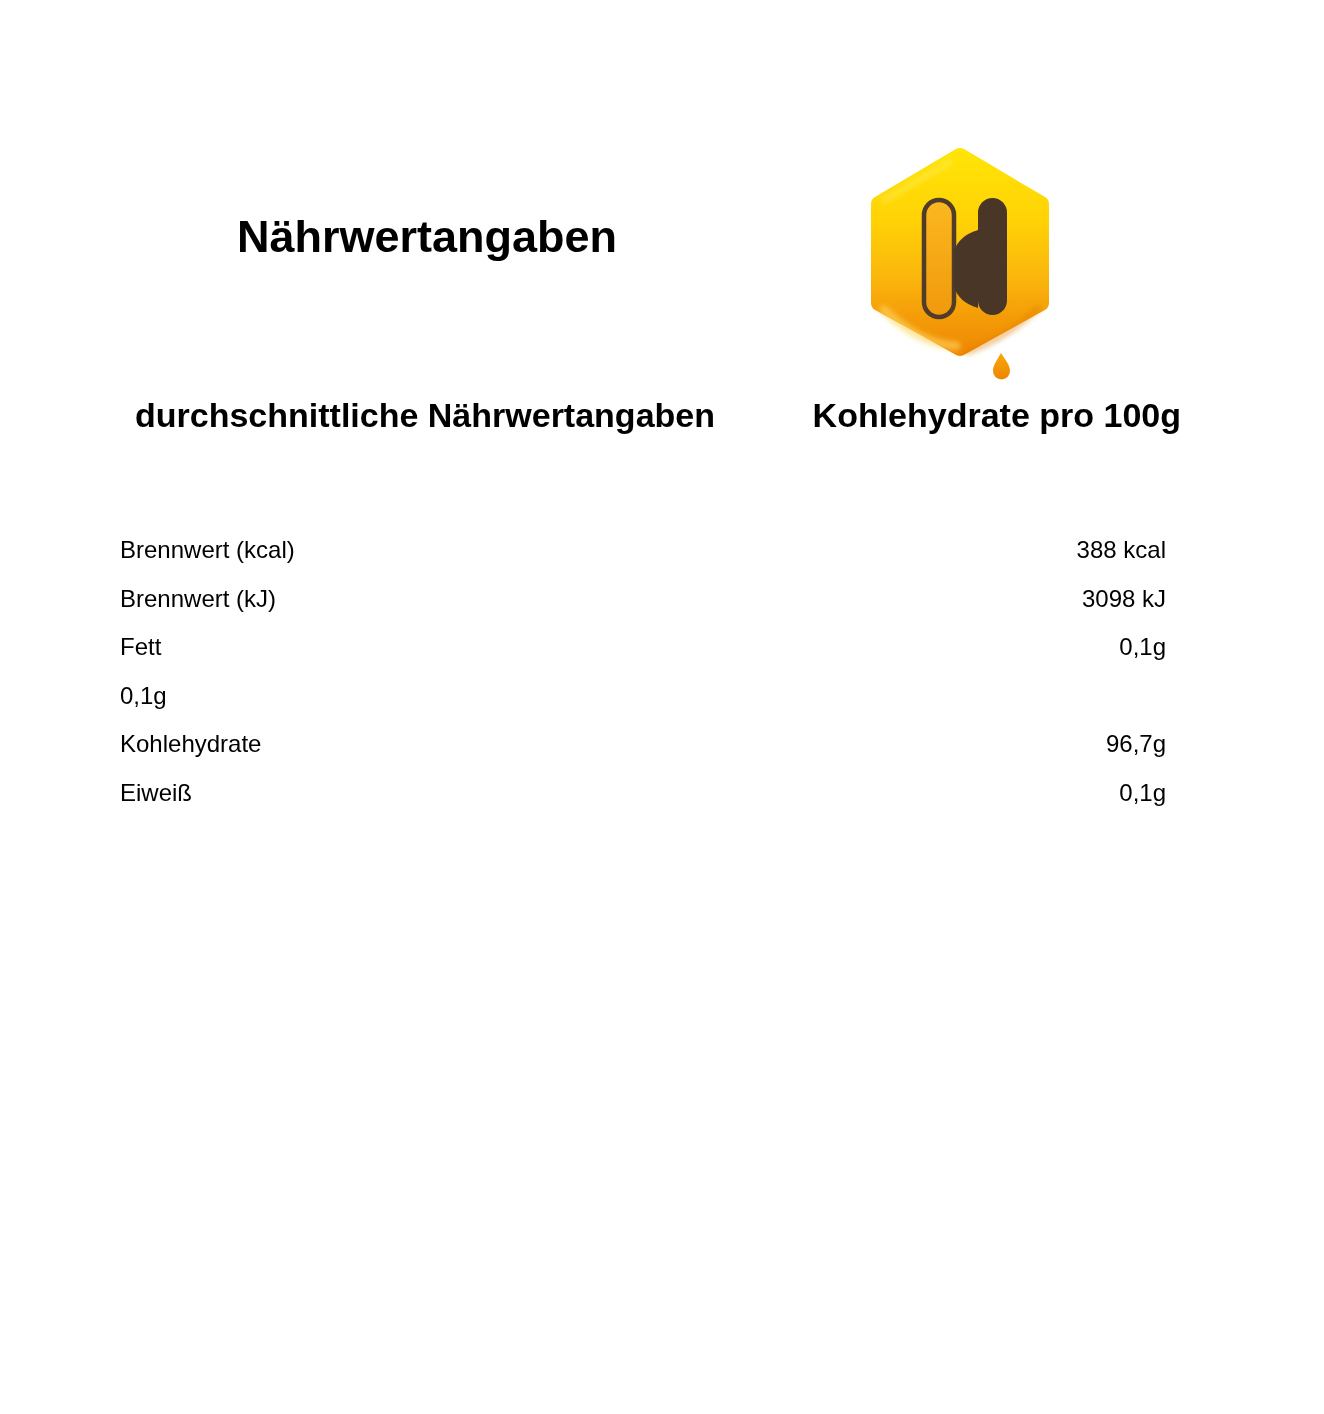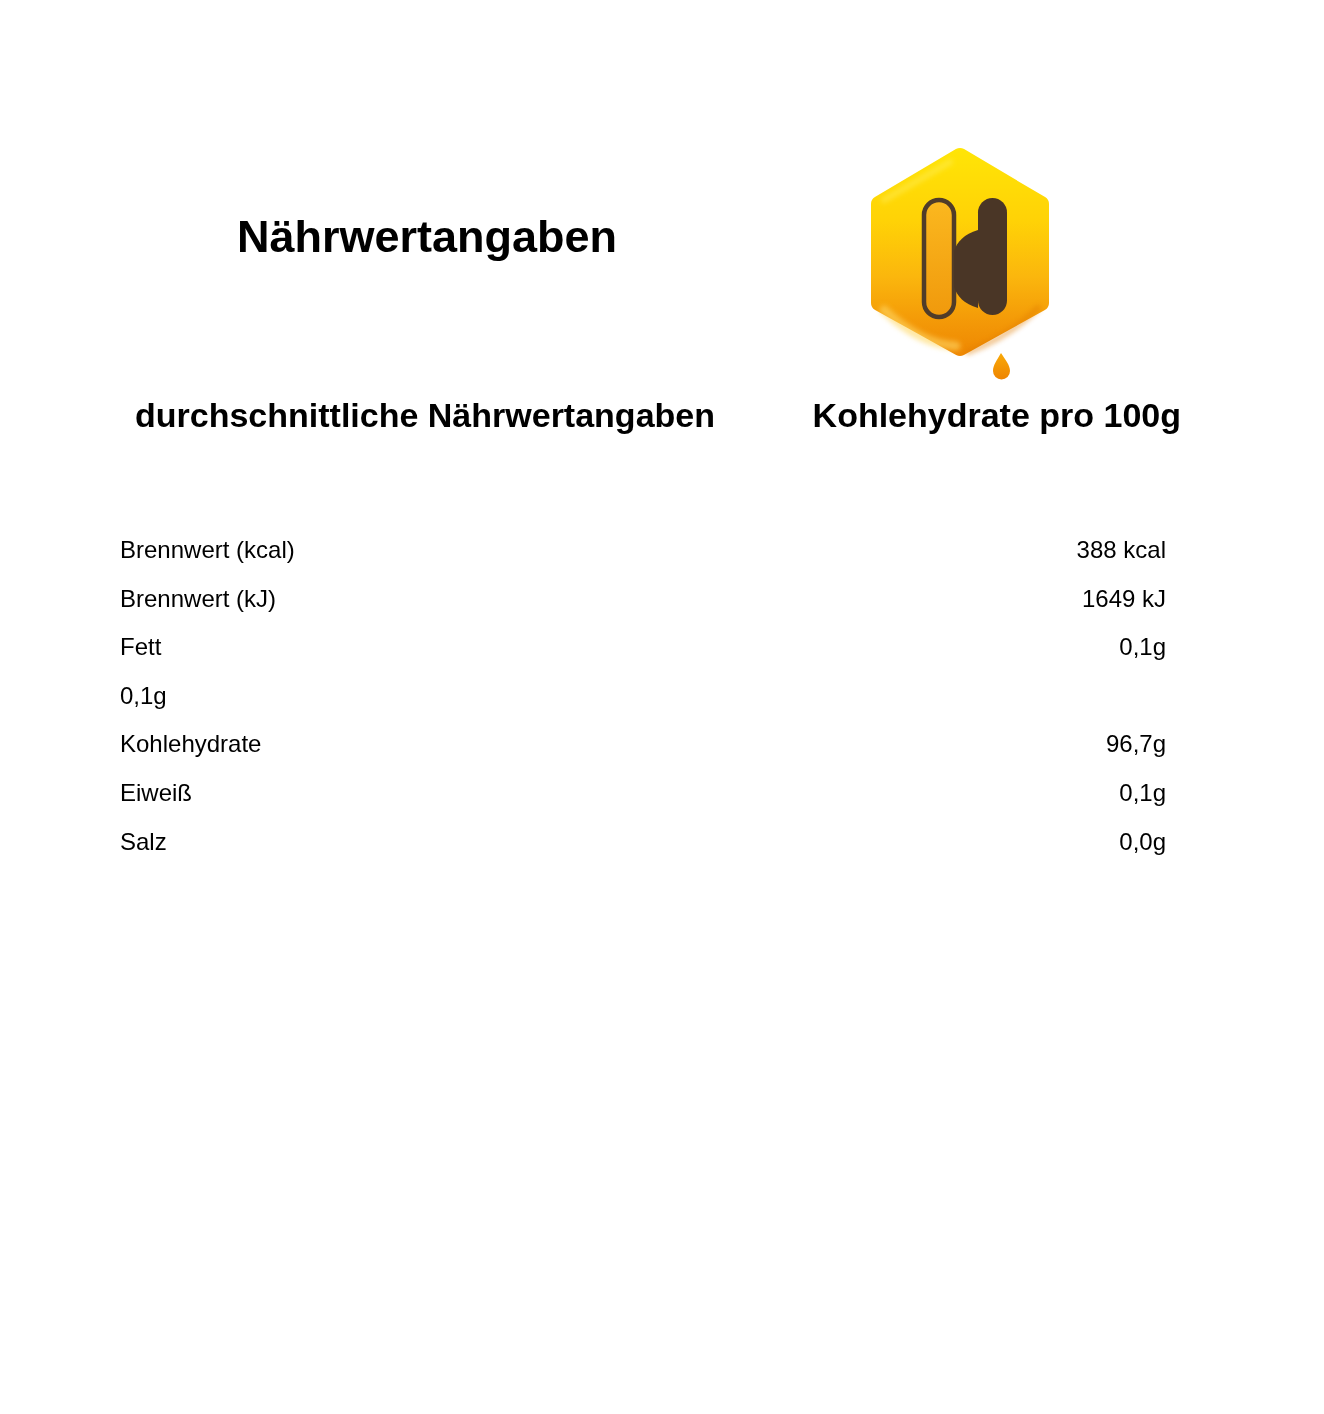--- a/index.html
+++ b/index.html
@@ -112,21 +112,21 @@
   </div>
 
   <div class="rows">
     <div class="row">
       <span class="cell-label">Brennwert (kcal)</span>
       <span class="cell-value">388 kcal</span>
     </div>
 
     <div class="row">
       <span class="cell-label">Brennwert (kJ)</span>
-      <span class="cell-value">1649 kJ</span>
+      <span class="cell-value">3098 kJ</span>
     </div>
 
     <div class="row">
       <span class="cell-label">Fett</span>
       <span class="cell-value">0,1g</span>
     </div>
 
     <div class="row">
       <span class="cell-value">0,1g</span>
     </div>
@@ -135,19 +135,15 @@
       <span class="cell-label">Kohlehydrate</span>
       <span class="cell-value">96,7g</span>
     </div>
 
 
     <div class="row">
       <span class="cell-label">Eiweiß</span>
       <span class="cell-value">0,1g</span>
     </div>
 
-    <div class="row">
-      <span class="cell-label">Salz</span>
-      <span class="cell-value">0,0g</span>
-    </div>
   </div>
 
 </div>
 
 </body></html>

